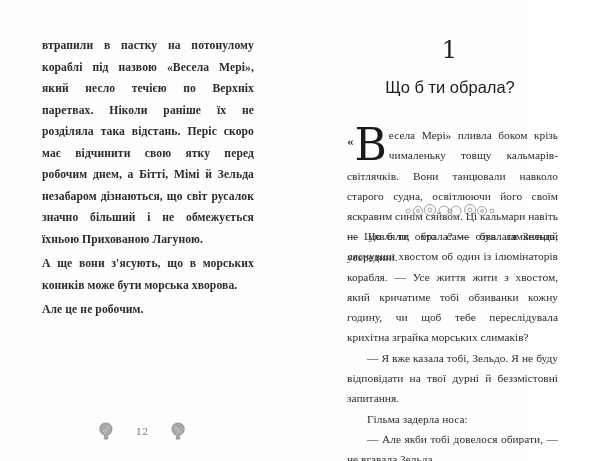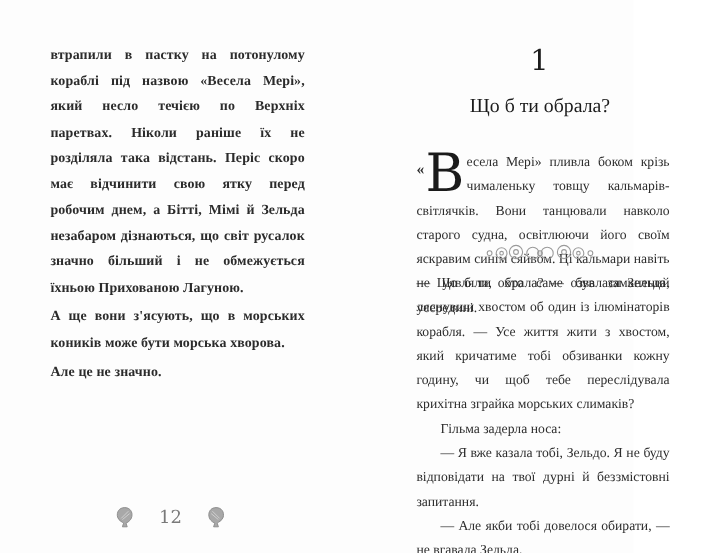--- a/index.html
+++ b/index.html
@@ -63,21 +63,21 @@
       letter-spacing: 1px;
     }
     .chapter-title {
       position: absolute;
       left: 0;
       top: 78px;
       width: 300px;
       text-align: center;
       font-size: 16.5px;
       color: #1c1c1c;
-      font-family: Liberation Serif, serif;
+      font-family: Liberation Sans, sans-serif;
     }
 
     .right .body-block {
       position: absolute;
       left: 47px;
       top: 125px;
       width: 211px;
       font-size: 11.4px;
       line-height: 20.3px;
       text-align: justify;
@@ -129,21 +129,21 @@
       position: absolute;
       top: 422px;
       width: 300px;
       left: 0;
       display: flex;
       justify-content: center;
       align-items: center;
       gap: 20px;
     }
     .folio .num {
-      font-size: 15px;
+      font-size: 10px;
       color: #7a7a7a;
       font-family: "DejaVu Serif", serif;
       min-width: 16px;
       text-align: center;
     }
     .shell {
       width: 16px;
       height: 18px;
       display: inline-block;
     }
@@ -152,21 +152,21 @@
   </style>
 </head>
 <body>
 
 <div class="spread">
 
   <div class="page left">
     <div class="text-block">
       <p>втрапили в пастку на потонулому кораблі під назвою «Весела Мері», який несло течією по Верхніх паретвах. Ніколи раніше їх не розділяла така відстань. Періс скоро має відчинити свою ятку перед робочим днем, а Бітті, Мімі й Зельда незабаром дізнаються, що світ русалок значно більший і не обмежується їхньою Прихованою Лагуною.</p>
       <p class="gap">А ще вони з'ясують, що в морських коників може бути морська хворова.</p>
-      <p class="gap">Але це не значно.</p>
+      <p class="gap">Але це не робочим.</p>
     </div>
 
     <div class="folio">
       <span class="shell">
         <svg width="16" height="18" viewBox="0 0 16 18">
           <path d="M8 1 C3 1 1 5 2 9 C3 12 6 13 7 14 L6 17 L10 17 L9 14 C11 13 14 11 14 7 C14 3 11 1 8 1 Z" fill="#a8a8a8" stroke="#8c8c8c" stroke-width="0.8"></path>
           <path d="M5 10 L11 4 M6 11 L12 6" stroke="#d0d0d0" stroke-width="0.8" fill="none"></path>
         </svg>
       </span>
       <span class="num">12</span>
@@ -206,20 +206,20 @@
           <circle cx="68" cy="7" r="2"></circle>
           <circle cx="80" cy="8" r="4.5"></circle>
           <circle cx="80" cy="8" r="1.5"></circle>
           <circle cx="90" cy="8" r="2"></circle>
         </g>
       </svg>
     </div>
 
     <div class="dialog-block">
       <p>— Що б ти обрала? — озвалася Зельда, ляснувши хвостом об один із ілюмінаторів корабля. — Усе життя жити з хвостом, який кричатиме тобі обзиванки кожну годину, чи щоб тебе переслідувала крихітна зграйка морських слимаків?</p>
+      <p class="indent">— Я вже казала тобі, Зельдо. Я не буду відповідати на твої дурні й беззмістовні запитання.</p>
       <p class="indent">Гільма задерла носа:</p>
-      <p class="indent">— Я вже казала тобі, Зельдо. Я не буду відповідати на твої дурні й беззмістовні запитання.</p>
       <p class="indent">— Але якби тобі довелося обирати, — не вгавала Зельда.</p>
     </div>
 
   </div>
 
 </div>
 
 </body></html>

